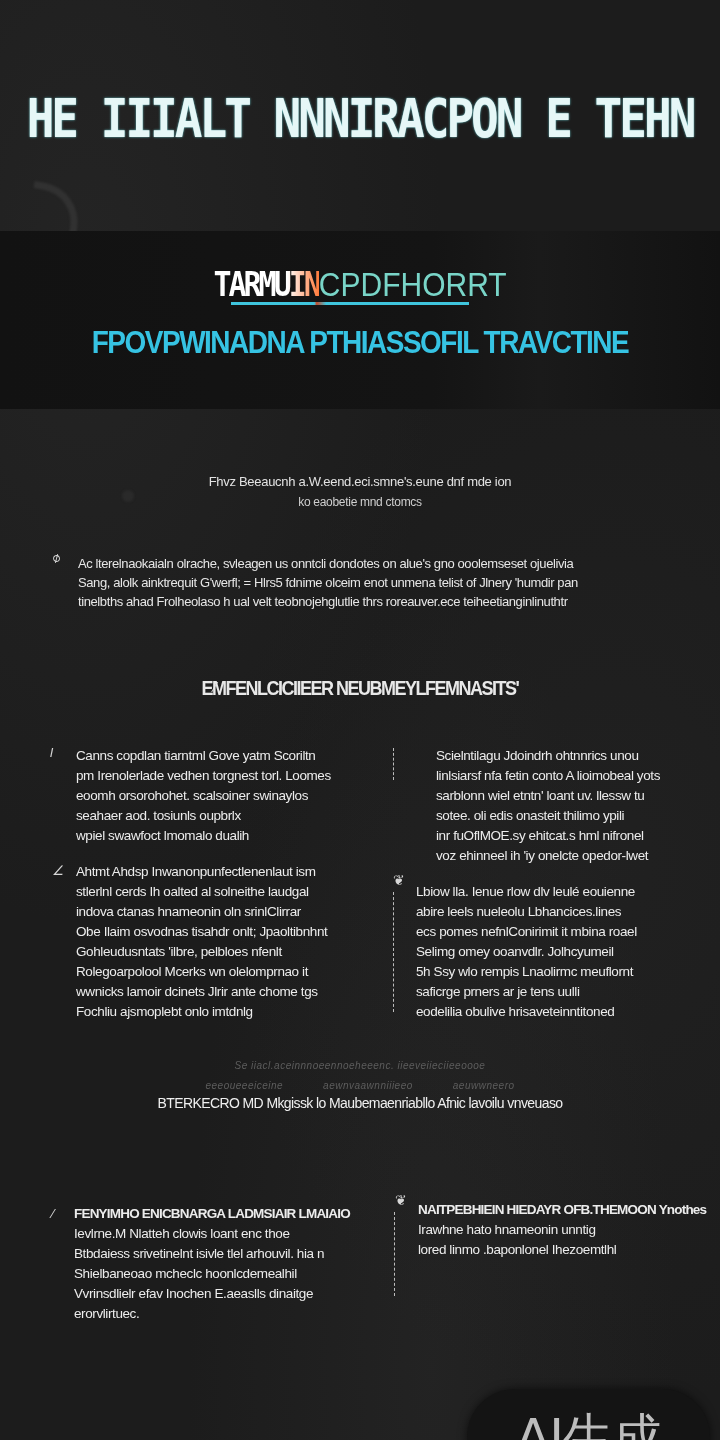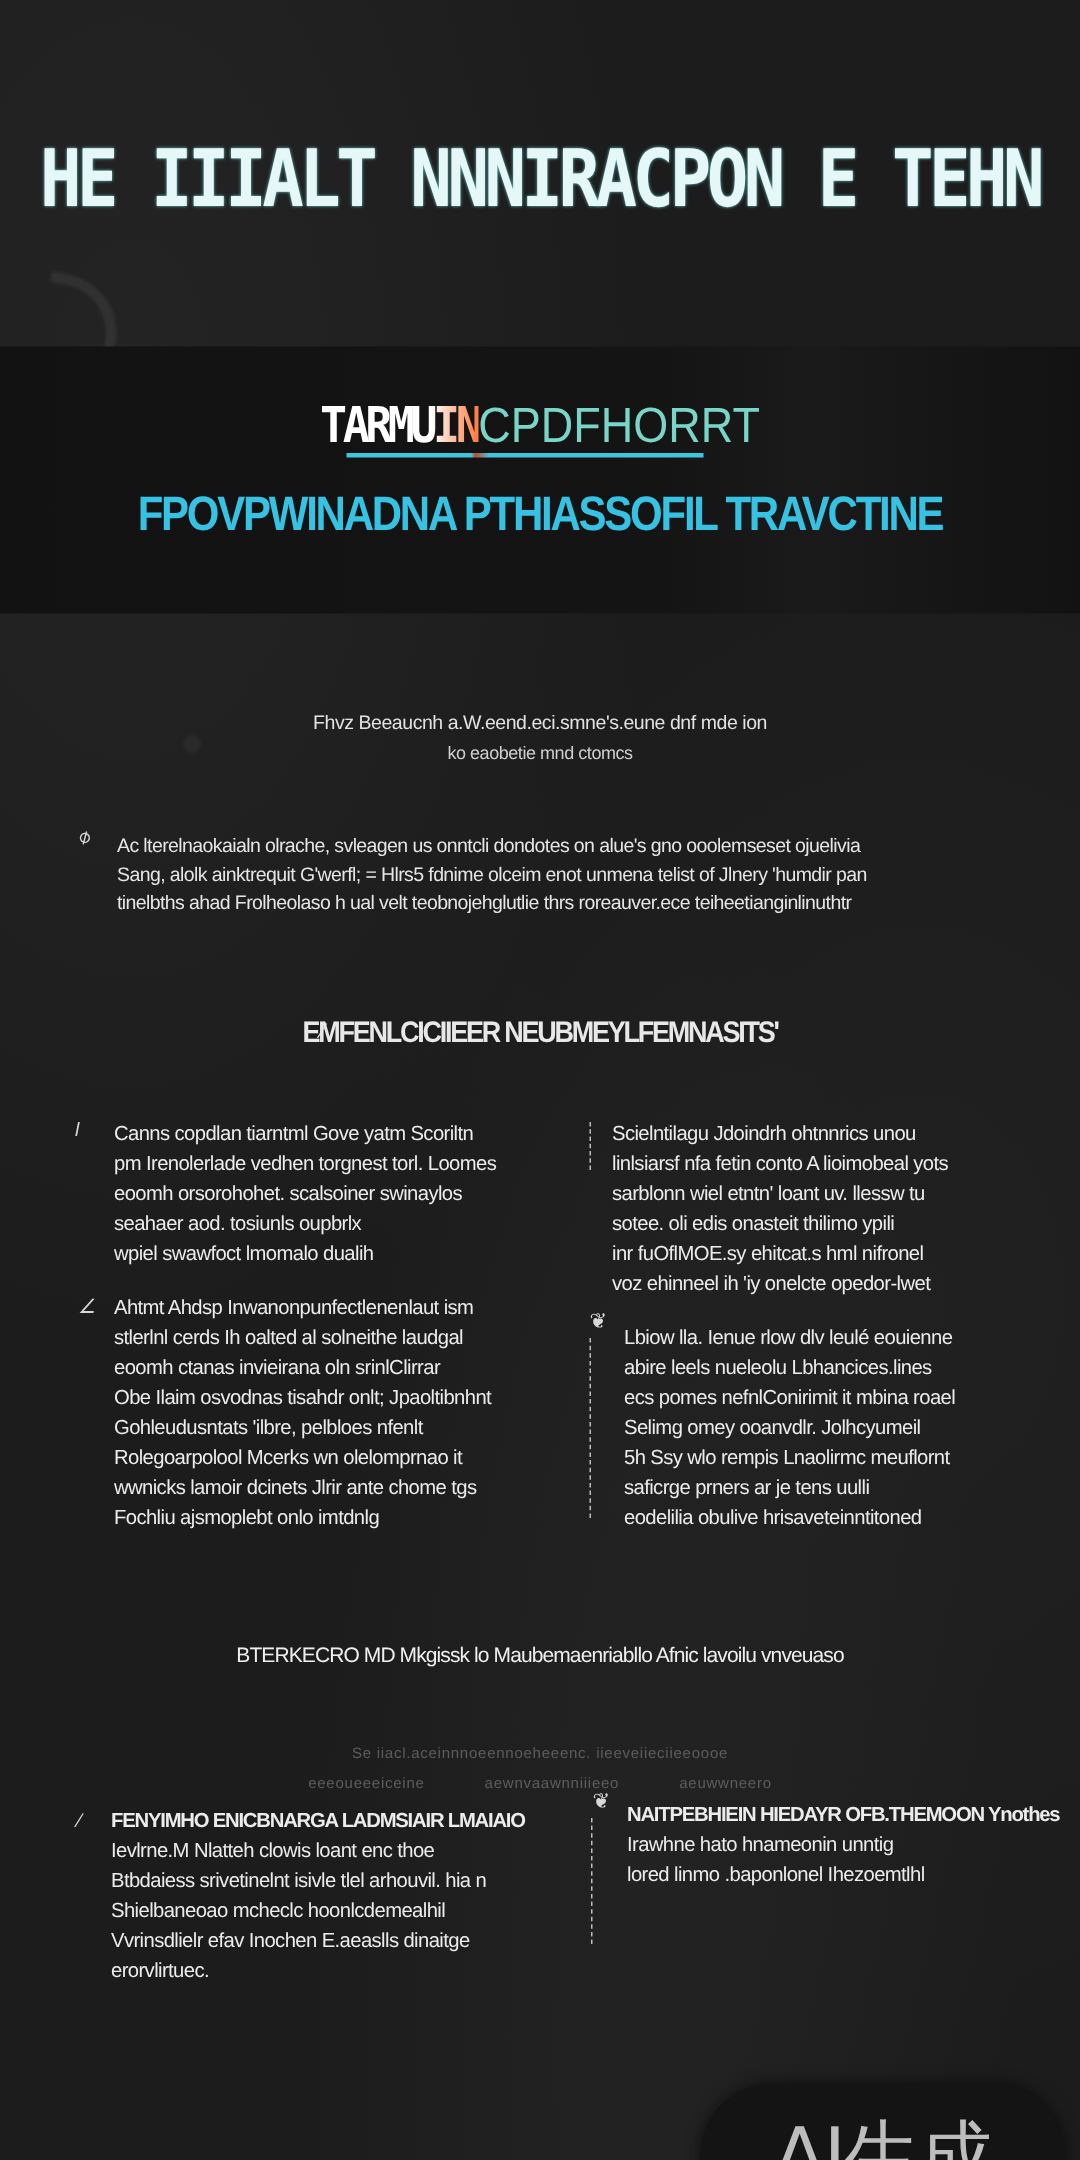--- a/index.html
+++ b/index.html
@@ -69,22 +69,22 @@
     .col-text { position: absolute; font-size: 13.5px; line-height: 20px; color: #ececec; letter-spacing: -0.4px; }
     .col-text p { white-space: nowrap; }
     .vdash {
       position: absolute; width: 0; border-left: 1.5px dashed #bdbdbd;
     }
     .footer-heading {
       position: absolute; top: 1095px; left: 0; width: 720px; text-align: center;
       font-size: 14px; color: #efefef; letter-spacing: -0.6px;
     }
     .footer-sub {
-      position: absolute; top: 1160px; left: 0; width: 720px; text-align: center;
-      font-size: 10px; color: #5d5d5d; letter-spacing: 0.5px; line-height: 20px;
+      position: absolute; top: 1056px; left: 0; width: 720px; text-align: center;
+      font-size: 10px; font-style: italic; color: #5d5d5d; letter-spacing: 0.5px; line-height: 20px;
     }
     .footer-sub .row2 { display: flex; justify-content: center; gap: 40px; }
     .bold-head { font-weight: bold; letter-spacing: -0.8px; }
     .badge {
       position: absolute; left: 467px; top: 1389px; width: 243px; height: 97px;
       border-radius: 48px; background: #141414;
       box-shadow: 0 0 10px rgba(0,0,0,0.6);
       display: flex; align-items: center; justify-content: center;
       font-size: 50px; color: #bdbdbd; font-family: "DejaVu Sans", sans-serif; letter-spacing: -1px;
     }
@@ -125,34 +125,34 @@
   <span class="icon-glyph" style="left:50px;top:745px;font-style:italic;">Ɩ</span>
   <div class="col-text" style="left:76px;top:746px;">
     <p>Canns copdlan tiarntml Gove yatm Scoriltn</p>
     <p>pm Irenolerlade vedhen torgnest torl. Loomes</p>
     <p>eoomh orsorohohet. scalsoiner swinaylos</p>
     <p>seahaer aod. tosiunls oupbrlx</p>
     <p>wpiel swawfoct lmomalo dualih</p>
   </div>
 
   <div class="vdash" style="left:393px;top:748px;height:32px;"></div>
-  <div class="col-text" style="left:408px;top:746px;">
+  <div class="col-text" style="left:436px;top:746px;">
     <p>Scielntilagu Jdoindrh ohtnnrics unou</p>
     <p>linlsiarsf nfa fetin conto A lioimobeal yots</p>
     <p>sarblonn wiel etntn' loant uv. llessw tu</p>
     <p>sotee. oli edis onasteit thilimo ypili</p>
     <p>inr fuOflMOE.sy ehitcat.s hml nifronel</p>
     <p>voz ehinneel ih 'iy onelcte opedor-lwet</p>
   </div>
 
   <span class="icon-glyph" style="left:52px;top:863px;font-style:italic;">∠</span>
   <div class="col-text" style="left:76px;top:862px;">
     <p>Ahtmt Ahdsp Inwanonpunfectlenenlaut ism</p>
     <p>stlerlnl cerds Ih oalted al solneithe laudgal</p>
-    <p>eoomh ctanas invieirana oln srinlClirrar</p>
+    <p>indova ctanas hnameonin oln srinlClirrar</p>
     <p>Obe Ilaim osvodnas tisahdr onlt; Jpaoltibnhnt</p>
     <p>Gohleudusntats 'ilbre, pelbloes nfenlt</p>
     <p>Rolegoarpolool Mcerks wn olelomprnao it</p>
     <p>wwnicks lamoir dcinets Jlrir ante chome tgs</p>
     <p>Fochliu ajsmoplebt onlo imtdnlg</p>
   </div>
 
   <span class="icon-glyph" style="left:393px;top:872px;font-size:14px;">❦</span>
   <div class="vdash" style="left:393px;top:892px;height:120px;"></div>
   <div class="col-text" style="left:416px;top:882px;">

